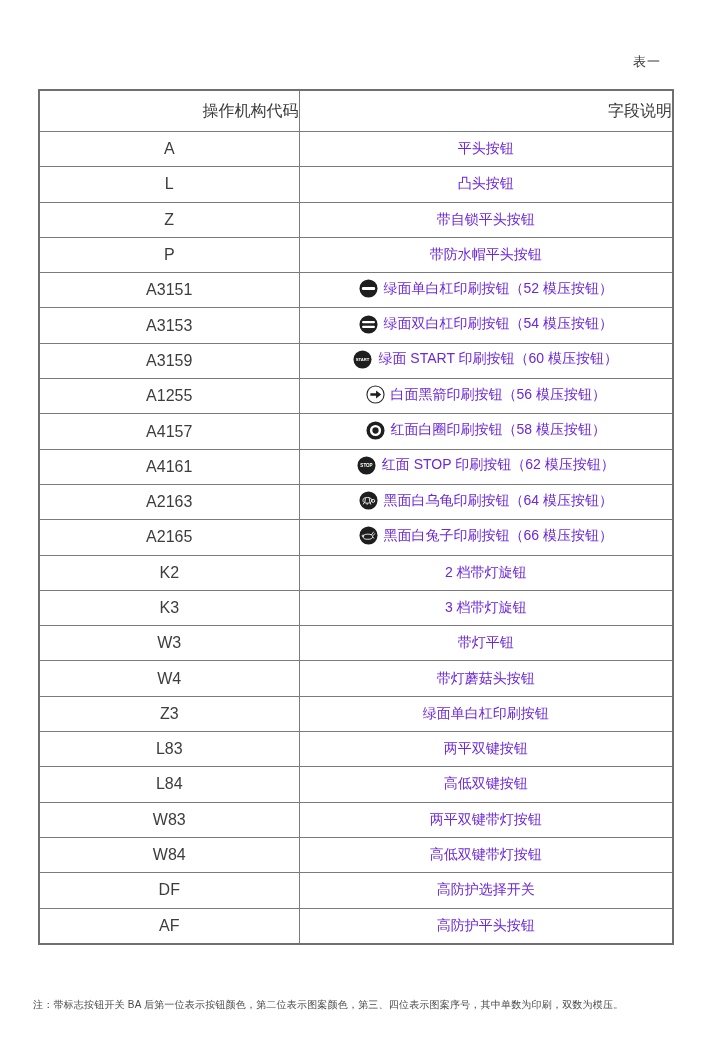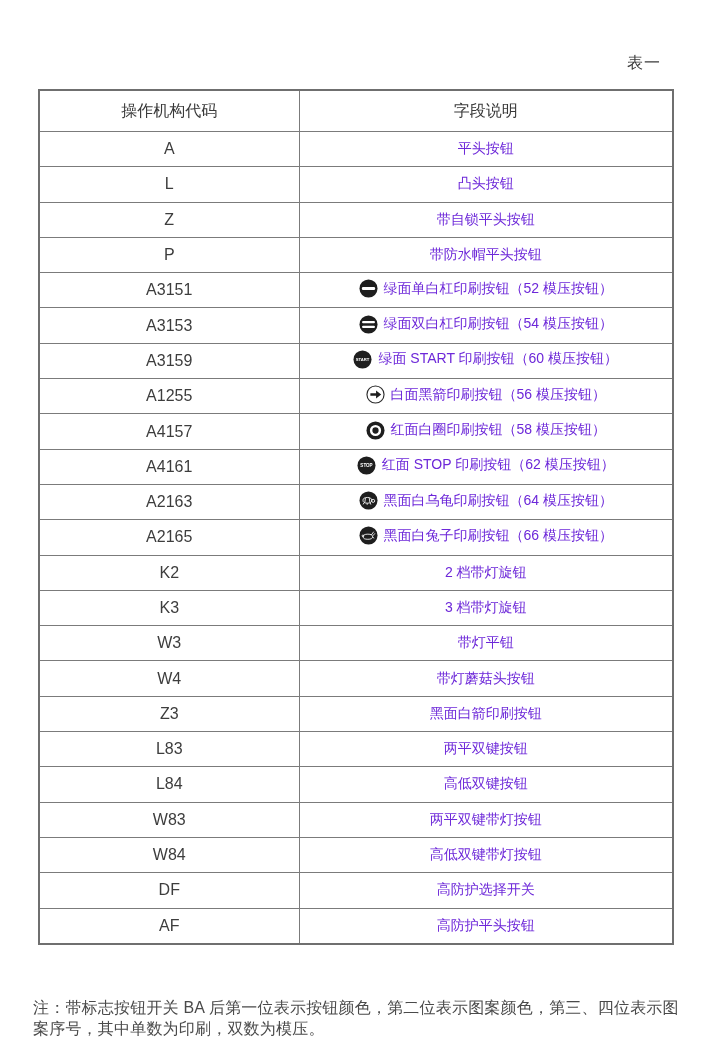--- a/index.html
+++ b/index.html
@@ -3,44 +3,44 @@
 <meta charset="utf-8">
 <style>
   html,body{margin:0;padding:0;}
   body{
     width:710px;height:1064px;position:relative;background:#ffffff;
     color:#3d3d3d;font-family:"Liberation Sans","DejaVu Sans",sans-serif;
     overflow:hidden;
   }
   .table-label{
     position:absolute;top:53px;right:49px;
-    font-size:16px;color:#3a3a3a;letter-spacing:1px;
+    font-size:13px;color:#3a3a3a;letter-spacing:1px;
   }
   table.code-table{
     position:absolute;left:38px;top:89px;width:634px;
     border-collapse:collapse;table-layout:fixed;
     border:2px solid #6f6f6f;
   }
   .code-table th,.code-table td{
     border:1px solid #7b7b7b;text-align:center;vertical-align:middle;
     padding:0;overflow:hidden;white-space:nowrap;
   }
   .code-table th{
-    height:40px;font-size:16px;font-weight:500;color:#3a3a3a;
+    height:40px;font-size:16px;font-weight:500;color:#3a3a3a;text-align:right;
   }
   .code-cell{height:34.3px;font-size:16px;color:#3d3d3d;}
   .desc-cell{font-size:14px;color:#6d28d9;}
   .desc-inner{
     display:inline-flex;align-items:center;justify-content:center;gap:6px;
   }
   .icon{display:inline-flex;align-items:center;}
   .icon svg{display:block;}
   .note{
     position:absolute;left:33px;top:998px;width:660px;
-    font-size:16px;color:#4a4a4a;letter-spacing:0.2px;
+    font-size:10px;color:#4a4a4a;letter-spacing:0.2px;
   }
 </style>
 </head>
 <body>
 
 <div class="page">
 
   <div class="table-label">表一</div>
 
   <table class="code-table">
@@ -263,21 +263,21 @@
         <span class="desc-text">带灯蘑菇头按钮</span>
       </span>
     </td>
   </tr>
 
   <tr>
     <td class="code-cell">Z3</td>
     <td class="desc-cell">
       <span class="desc-inner">
 
-        <span class="desc-text">黑面白箭印刷按钮</span>
+        <span class="desc-text">绿面单白杠印刷按钮</span>
       </span>
     </td>
   </tr>
 
   <tr>
     <td class="code-cell">L83</td>
     <td class="desc-cell">
       <span class="desc-inner">
 
         <span class="desc-text">两平双键按钮</span>

